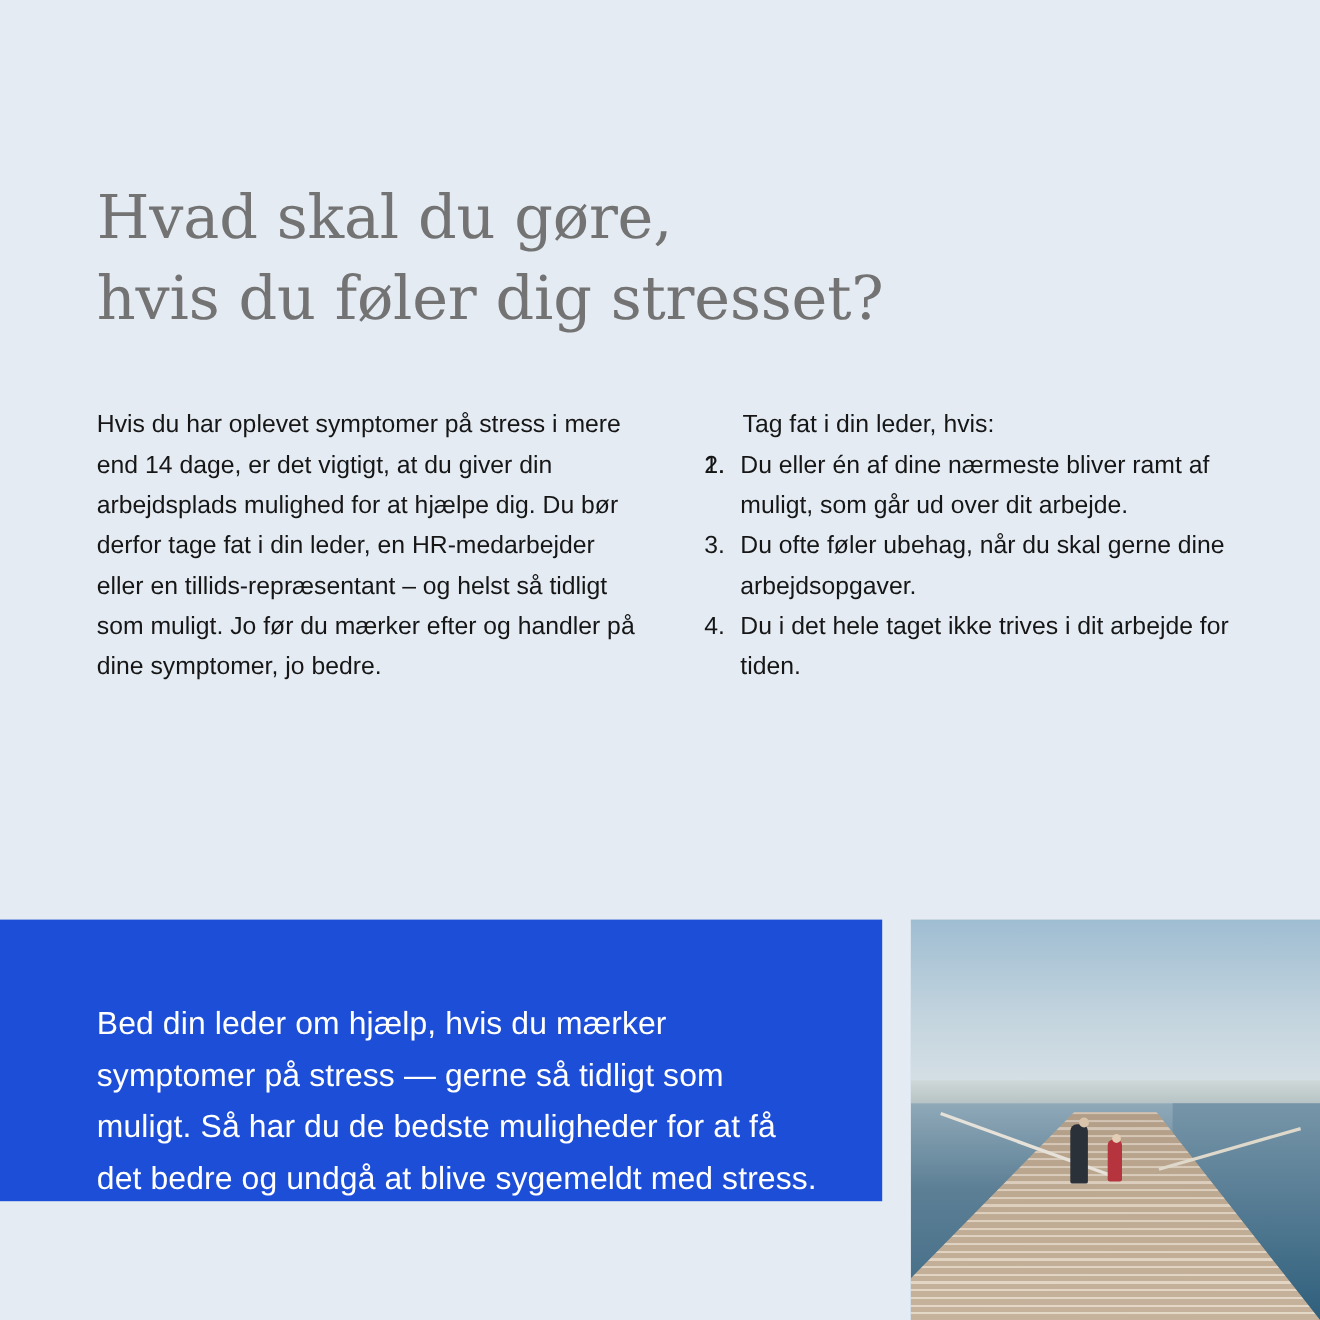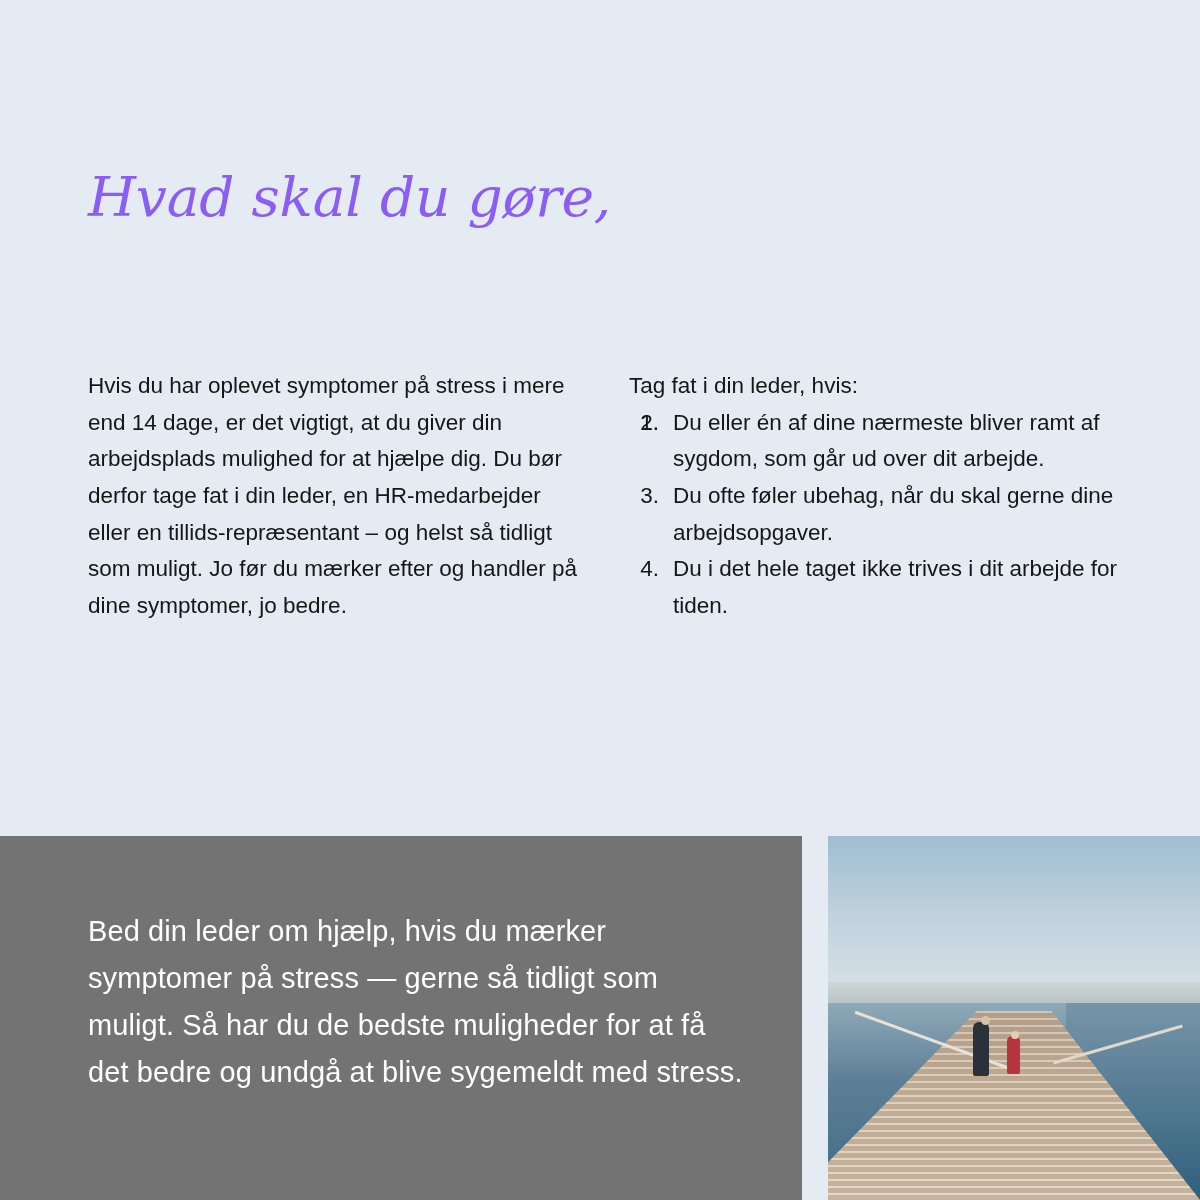--- a/index.html
+++ b/index.html
@@ -20,25 +20,24 @@
     background: #e4ebf3;
   }
 
   
   .heading {
     position: absolute;
     left: 88px;
     top: 160px;
     width: 1020px;
     font-family: "DejaVu Serif", "Liberation Serif", serif;
-    font-style: italic;
     font-weight: 400;
     font-size: 55px;
     line-height: 1.35;
-    color: #8b5cf6;
+    color: #737373;
     letter-spacing: -0.2px;
   }
   .heading .line { display: block; white-space: nowrap; }
 
   
   .columns {
     position: absolute;
     left: 88px;
     top: 368px;
     width: 1040px;
@@ -52,20 +51,21 @@
     font-size: 22.5px;
     line-height: 1.63;
     color: #161616;
   }
 
   .list-intro {
     font-size: 22.5px;
     line-height: 1.63;
     color: #161616;
     margin-bottom: 0;
+    margin-left: 46px;
   }
 
   ol.numbered {
     list-style: none;
     margin: 0;
     padding: 0;
   }
   ol.numbered li {
     font-size: 22.5px;
     line-height: 1.63;
@@ -81,22 +81,22 @@
     width: 30px;
     text-align: right;
   }
 
   
   .bottom-band {
     position: absolute;
     left: 0;
     top: 836px;
     width: 802px;
-    height: 364px;
-    background: #737373;
+    height: 256px;
+    background: #1d4ed8;
     padding-left: 29px;
   }
   .band-text {
     position: absolute;
     left: 88px;
     top: 72px;
     width: 660px;
     color: #ffffff;
     font-size: 29px;
     line-height: 1.62;
@@ -197,37 +197,38 @@
     background: #e3cdb5;
   }
 </style>
 </head>
 <body>
 
 <div class="page">
 
   <h1 class="heading">
     <span class="line">Hvad skal du gøre,</span>
+    <span class="line">hvis du føler dig stresset?</span>
   </h1>
 
   <div class="columns">
 
     <div class="col-left">
       <p class="body-text">Hvis du har oplevet symptomer på stress i mere end 14 dage, er det vigtigt, at du giver din arbejdsplads mulighed for at hjælpe dig. Du bør derfor tage fat i din leder, en HR-medarbejder eller en tillids-repræsentant – og helst så tidligt som muligt. Jo før du mærker efter og handler på dine symptomer, jo bedre.</p>
     </div>
 
     <div class="col-right">
       <p class="list-intro">Tag fat i din leder, hvis:</p>
       <ol class="numbered">
         <li>
           <span class="num">1.</span>
         </li>
         <li>
           <span class="num">2.</span>
-          <span>Du eller én af dine nærmeste bliver ramt af sygdom, som går ud over dit arbejde.</span>
+          <span>Du eller én af dine nærmeste bliver ramt af muligt, som går ud over dit arbejde.</span>
         </li>
         <li>
           <span class="num">3.</span>
           <span>Du ofte føler ubehag, når du skal gerne dine arbejdsopgaver.</span>
         </li>
         <li>
           <span class="num">4.</span>
           <span>Du i det hele taget ikke trives i dit arbejde for tiden.</span>
         </li>
       </ol>

